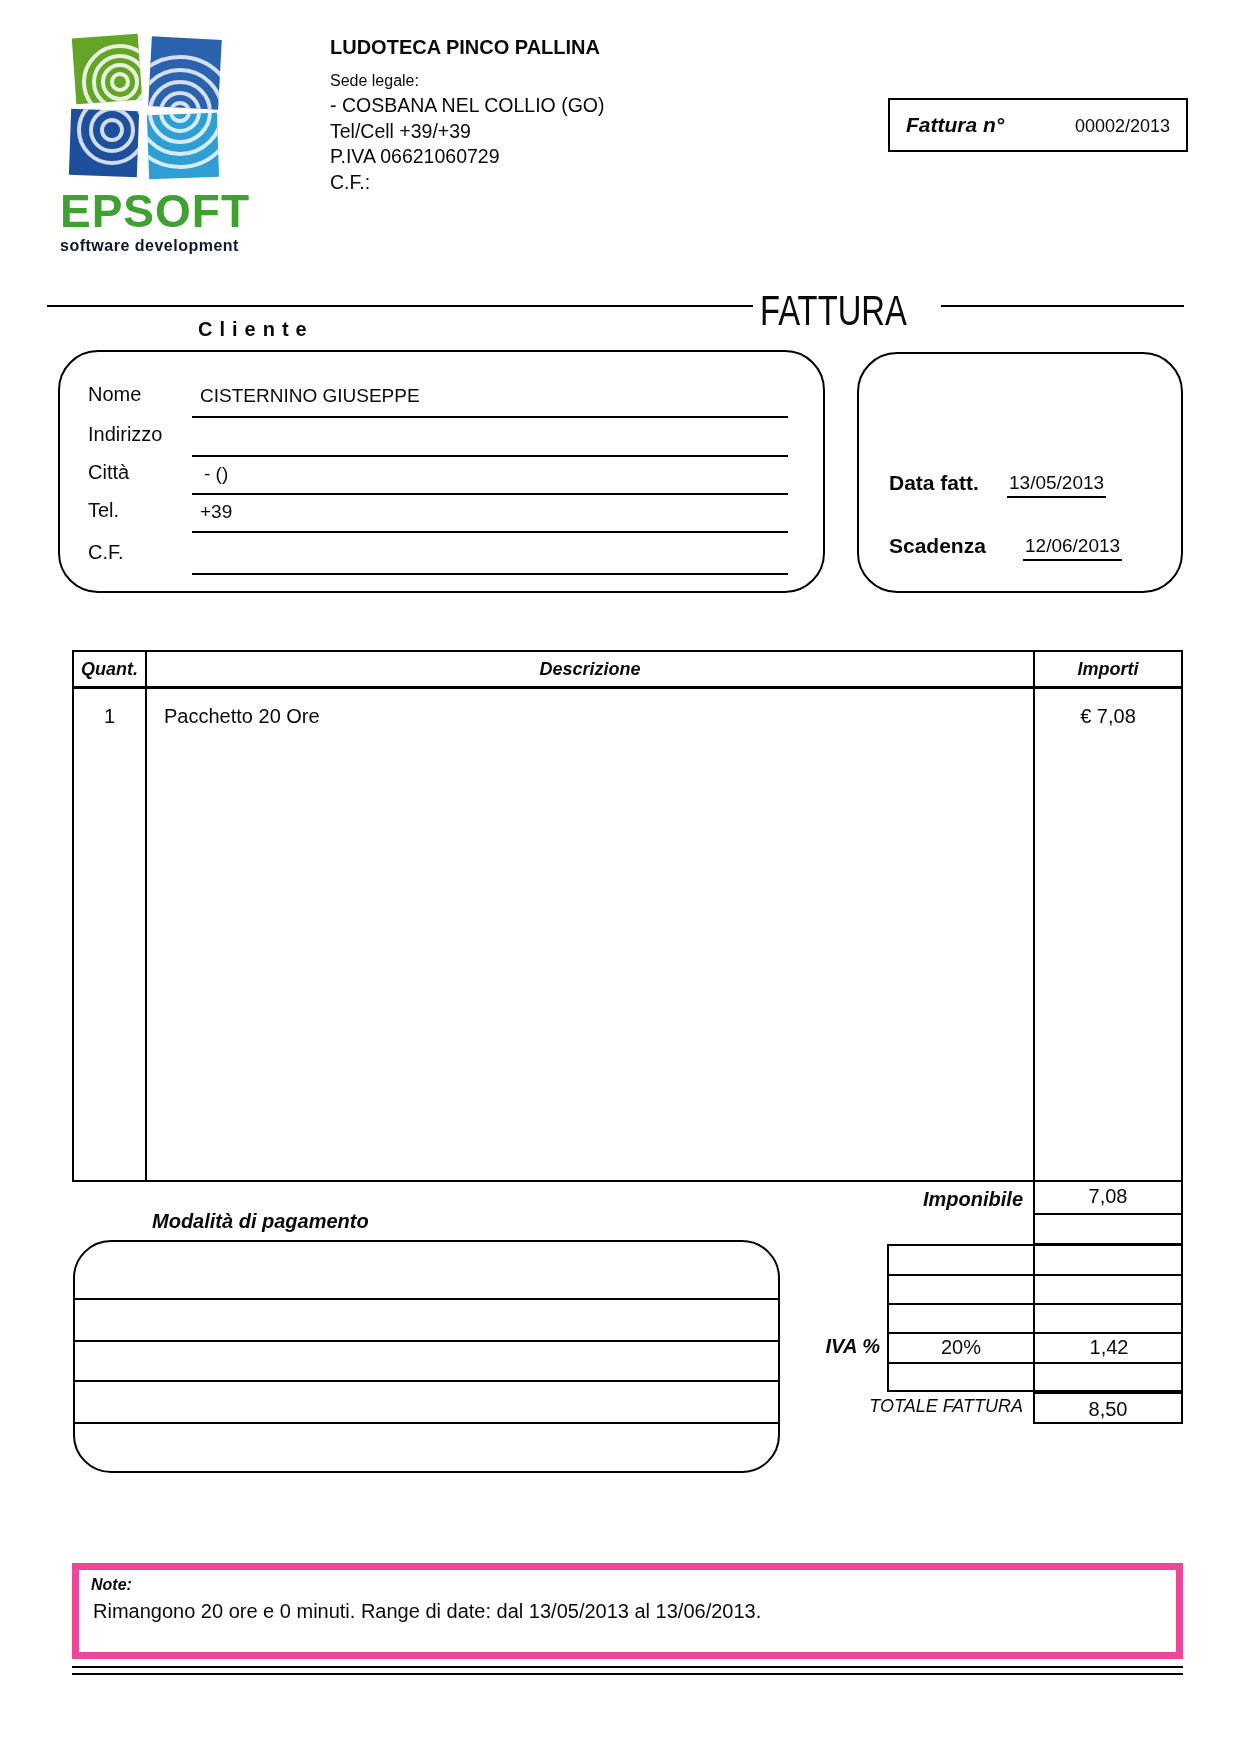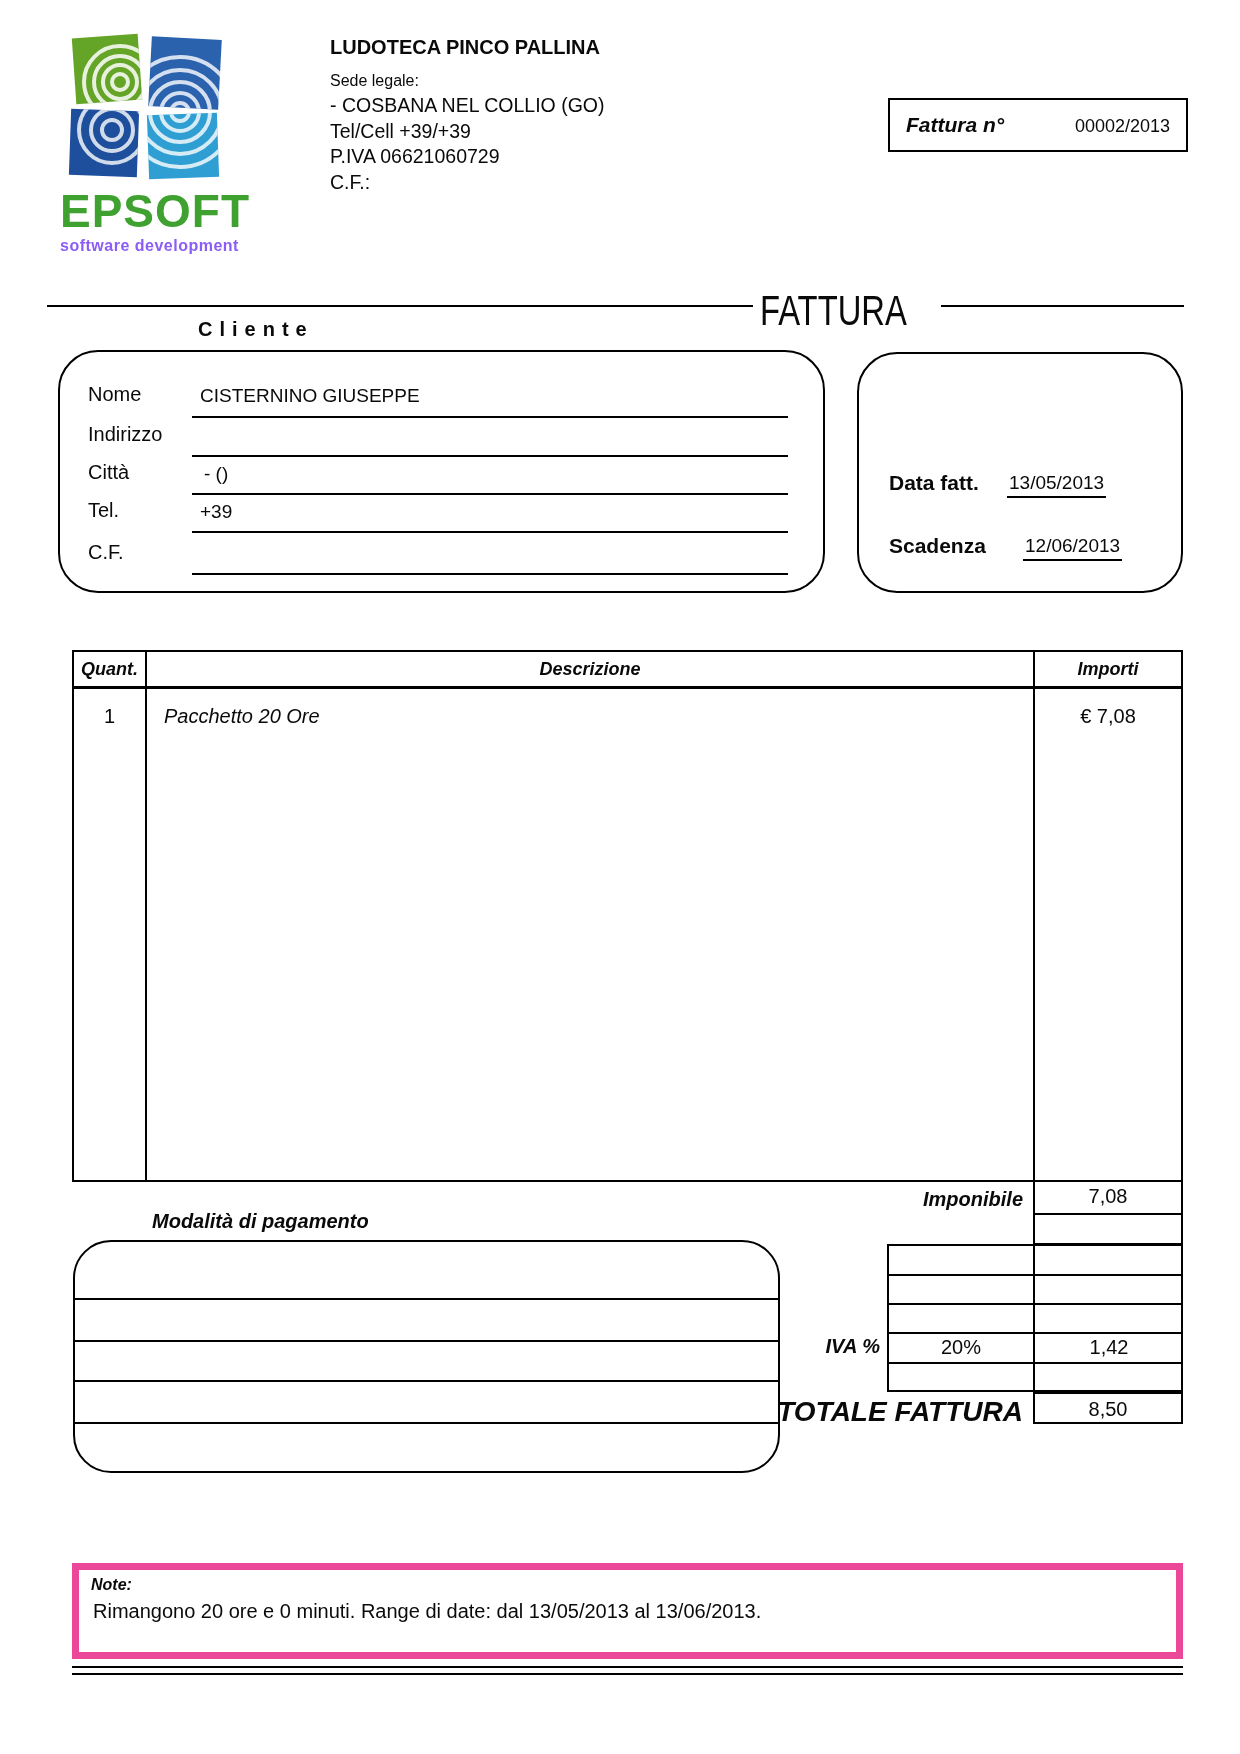--- a/index.html
+++ b/index.html
@@ -34,21 +34,21 @@
 
   .tbl{border:2px solid #000;box-sizing:border-box;}
   .tbl-vline{border-left:2px solid #000;width:0;}
   .tbl-hline{border-top:3px solid #000;height:0;}
   .th{font-style:italic;font-weight:bold;font-size:18px;text-align:center;}
   .cell-text{font-size:20px;}
   .center{text-align:center;}
   .right{text-align:right;}
 
   .tot-label{font-style:italic;font-weight:bold;font-size:20px;}
-  .tot-label-big{font-style:italic;font-weight:bold;font-size:28px;}
+  .tot-label-big{font-style:italic;font-weight:normal;font-size:18px;}
   .tot-cell{box-sizing:border-box;border:2px solid #000;border-top:none;}
   .tot-cell-full{box-sizing:border-box;border:2px solid #000;}
   .grid-box{box-sizing:border-box;border:2px solid #000;}
   .grid-hline{border-top:2px solid #000;height:0;width:100%;}
   .grid-vline{border-left:2px solid #000;width:0;}
 
   .pay-heading{font-style:italic;font-weight:bold;font-size:20px;}
   .pay-box{border:2px solid #000;border-radius:38px;}
   .pay-line{border-top:2px solid #000;height:0;width:100%;}
 
@@ -92,21 +92,21 @@
           <circle cx="120" cy="82" r="42"></circle>
         <circle cx="120" cy="82" r="55"></circle>
       </g>
       <g clip-path="url(#cBL)" stroke="#ffffff" stroke-width="4" fill="none" opacity="0.8">
         <circle cx="52" cy="100" r="10"></circle>
           <circle cx="52" cy="100" r="21"></circle>
           <circle cx="52" cy="100" r="33"></circle>
       </g>
     </svg>
     <div class="brand-text" style="color:#3fa230;margin-top:2px;">EPSOFT</div>
-    <div class="brand-tagline" style="color:#8b5cf6;margin-top:4px;">software development</div>
+    <div class="brand-tagline" style="color:#0f172a;margin-top:4px;">software development</div>
   </div>
 
   <div class="abs" style="left:330px;top:36px;width:430px;">
     <div class="company-name">LUDOTECA PINCO PALLINA</div>
     <div style="margin-top:10px;">
       <div class="company-line small">Sede legale:</div>
       <div class="company-line"> - COSBANA NEL COLLIO (GO)</div>
       <div class="company-line">Tel/Cell +39/+39</div>
       <div class="company-line">P.IVA 06621060729</div>
       <div class="company-line">C.F.:</div>
@@ -156,21 +156,21 @@
   <div class="abs tbl" style="left:72px;top:650px;width:1111px;height:532px;">
     <div class="abs tbl-vline" style="left:71px;top:0;height:528px;"></div>
     <div class="abs tbl-vline" style="left:959px;top:0;height:528px;"></div>
     <div class="abs tbl-hline" style="left:0;top:34px;width:1107px;"></div>
 
     <div class="abs th" style="left:0;top:7px;width:71px;">Quant.</div>
     <div class="abs th" style="left:73px;top:7px;width:886px;">Descrizione</div>
     <div class="abs th" style="left:961px;top:7px;width:146px;">Importi</div>
 
     <div class="abs cell-text center" style="left:0;top:53px;width:71px;">1</div>
-    <div class="abs cell-text" style="left:90px;top:53px;width:850px;font-style:italic;">Pacchetto 20 Ore</div>
+    <div class="abs cell-text" style="left:90px;top:53px;width:850px;">Pacchetto 20 Ore</div>
     <div class="abs cell-text center" style="left:961px;top:53px;width:146px;">€ 7,08</div>
   </div>
 
   <div class="abs tot-label right" style="left:700px;top:1188px;width:323px;">Imponibile</div>
   <div class="abs tot-cell cell-text center" style="left:1033px;top:1180px;width:150px;height:35px;line-height:33px;">7,08</div>
   <div class="abs tot-cell" style="left:1033px;top:1215px;width:150px;height:30px;"></div>
 
   <div class="abs grid-box" style="left:887px;top:1244px;width:296px;height:148px;">
     <div class="abs grid-vline" style="left:144px;top:0;height:144px;"></div>
     <div class="abs grid-hline" style="left:0;top:28px;"></div>

